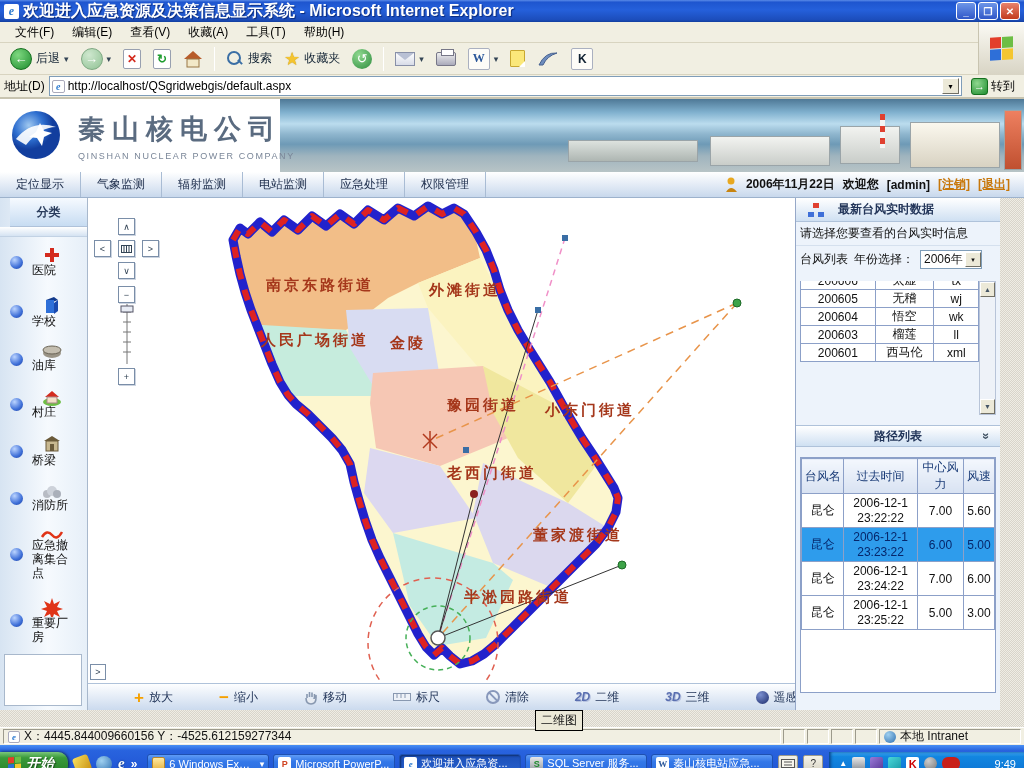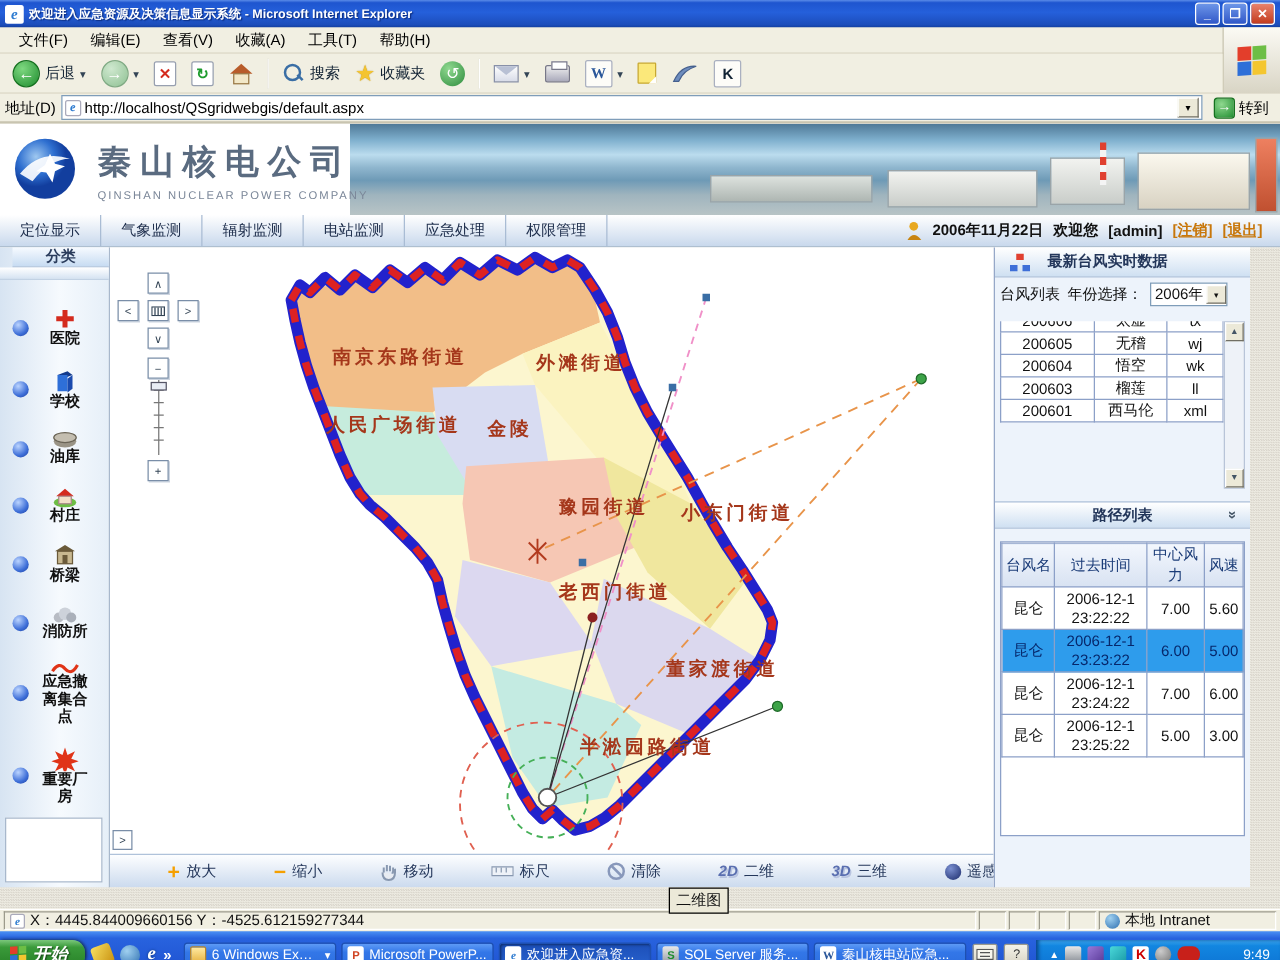--- a/index.html
+++ b/index.html
@@ -4,21 +4,21 @@
 <style>
   * { margin:0; padding:0; box-sizing:border-box; }
   html,body { width:1024px; height:768px; overflow:hidden; }
   body { font-family:"Liberation Sans", sans-serif; font-size:12px; }
   #screen { position:absolute; width:1024px; height:768px; background:#ECE9D8; overflow:hidden; }
 
   
   .titlebar { position:absolute; top:0; left:0; width:1024px; height:22px;
     background:linear-gradient(180deg,#5A8BE8 0%,#1E55CF 10%,#2560DB 45%,#1C4DBB 90%,#123E9E 100%);
     display:flex; align-items:center; padding:0 4px; color:#fff; }
-  .titlebar .ttl { font-weight:bold; font-size:10px; margin-left:4px; flex:1; white-space:nowrap; overflow:hidden;
+  .titlebar .ttl { font-weight:bold; font-size:16px; margin-left:4px; flex:1; white-space:nowrap; overflow:hidden;
     text-shadow:1px 1px 1px #0A2A7A; }
   .winbtn { width:20px; height:18px; margin-left:2px; border-radius:3px; border:1px solid #fff;
     background:linear-gradient(180deg,#6D96E8,#3057C8); color:#fff; font-size:10px; font-weight:bold;
     display:flex; align-items:center; justify-content:center; }
   .winbtn.close { background:linear-gradient(180deg,#E8836D,#C33B1D); }
   .eicon { display:inline-flex; width:15px; height:15px; border-radius:2px; background:#fff;
     color:#2E7BD0; font:bold italic 12px "Liberation Serif", serif; align-items:center; justify-content:center; }
 
   
   .menubar { position:absolute; top:22px; left:0; width:1024px; height:21px; background:#F1EFE2;
@@ -89,28 +89,28 @@
   .navtab { padding:4px 16px; font-weight:normal; color:#20304E; border-right:1px solid #A9BCD4; }
   .sessinfo { margin-left:auto; display:flex; align-items:center; gap:8px; padding-right:14px; color:#111; font-weight:bold; }
   .sesslink { color:#C8770A; text-decoration:underline; }
 
   
   .content { position:absolute; top:198px; left:0; width:1024px; height:512px; background:#fff; }
 
   
   .sidebar { position:absolute; left:0; top:0; width:88px; height:512px;
     background:linear-gradient(90deg,#D7E4F2,#F6FAFE 55%,#E6EFF8); border-right:1px solid #A8B8CC; }
-  .sidehdr { height:16px; background:linear-gradient(180deg,#F6FAFF,#C7DCF2); border-bottom:1px solid #AFC2DA;
+  .sidehdr { height:29px; background:linear-gradient(180deg,#F6FAFF,#C7DCF2); border-bottom:1px solid #AFC2DA;
     display:flex; align-items:center; justify-content:center; font-weight:bold; color:#2A3C5C;margin-left:10px; }
   .sidehdr2 { height:10px; background:linear-gradient(180deg,#FFFFFF,#D5E3F2); border-bottom:1px solid #C2D2E4; }
   .sideitems { position:absolute; top:40px; left:0; width:88px; height:415px; display:flex; flex-direction:column; justify-content:space-around; }
   .sideitem { display:flex; align-items:center; gap:6px; padding-left:10px; }
   .sphere { width:13px; height:13px; border-radius:50%; background:radial-gradient(circle at 35% 30%,#BBD4FF,#3E6FD8 60%,#1A3C9C); flex:none; }
   .sideicolabel { display:flex; flex-direction:column; align-items:center; width:46px; }
-  .sidelabel { font-size:12px; color:#111; text-align:center; width:40px; line-height:1.15; word-break:break-all;font-weight:bold; }
+  .sidelabel { font-size:12px; color:#111; text-align:left; width:40px; line-height:1.15; word-break:break-all; }
   .sidebox { position:absolute; left:4px; bottom:4px; width:78px; height:52px; background:#fff; border:1px solid #A8B8CC; }
 
   
   .maparea { position:absolute; left:88px; top:0; width:707px; height:512px; background:#fff; overflow:hidden; }
   .mapsvg { position:absolute; left:0; top:0; }
   .mapbtn { position:absolute; width:17px; height:17px; background:#fff; border:1px solid #7A8EA8;
     display:flex; align-items:center; justify-content:center; font-size:9px; color:#345; box-shadow:1px 1px 0 #CCD4E0; }
   .maptoolbar { position:absolute; left:0; bottom:0; width:707px; height:27px;
     background:linear-gradient(180deg,#FDFEFF,#CBDAEE); border-top:1px solid #AFC2DA;
     display:flex; align-items:center; gap:46px; padding-left:46px; }
@@ -581,20 +581,21 @@
 
     <div class="rightpanel">
       <div class="rphdr">
         <span class="orgico">
             <i></i>
             <i></i>
             <i></i>
           </span>
         <span>最新台风实时数据</span>
       </div>
+      <div class="rphint">请选择您要查看的台风实时信息</div>
       <div class="rpctrl">
         <span>台风列表</span>
         <span>年份选择：</span>
         <span class="yearsel">
           <span class="val">2006年</span>
           <span class="btn">▾</span>
         </span>
       </div>
 
       <div class="tywrap">

